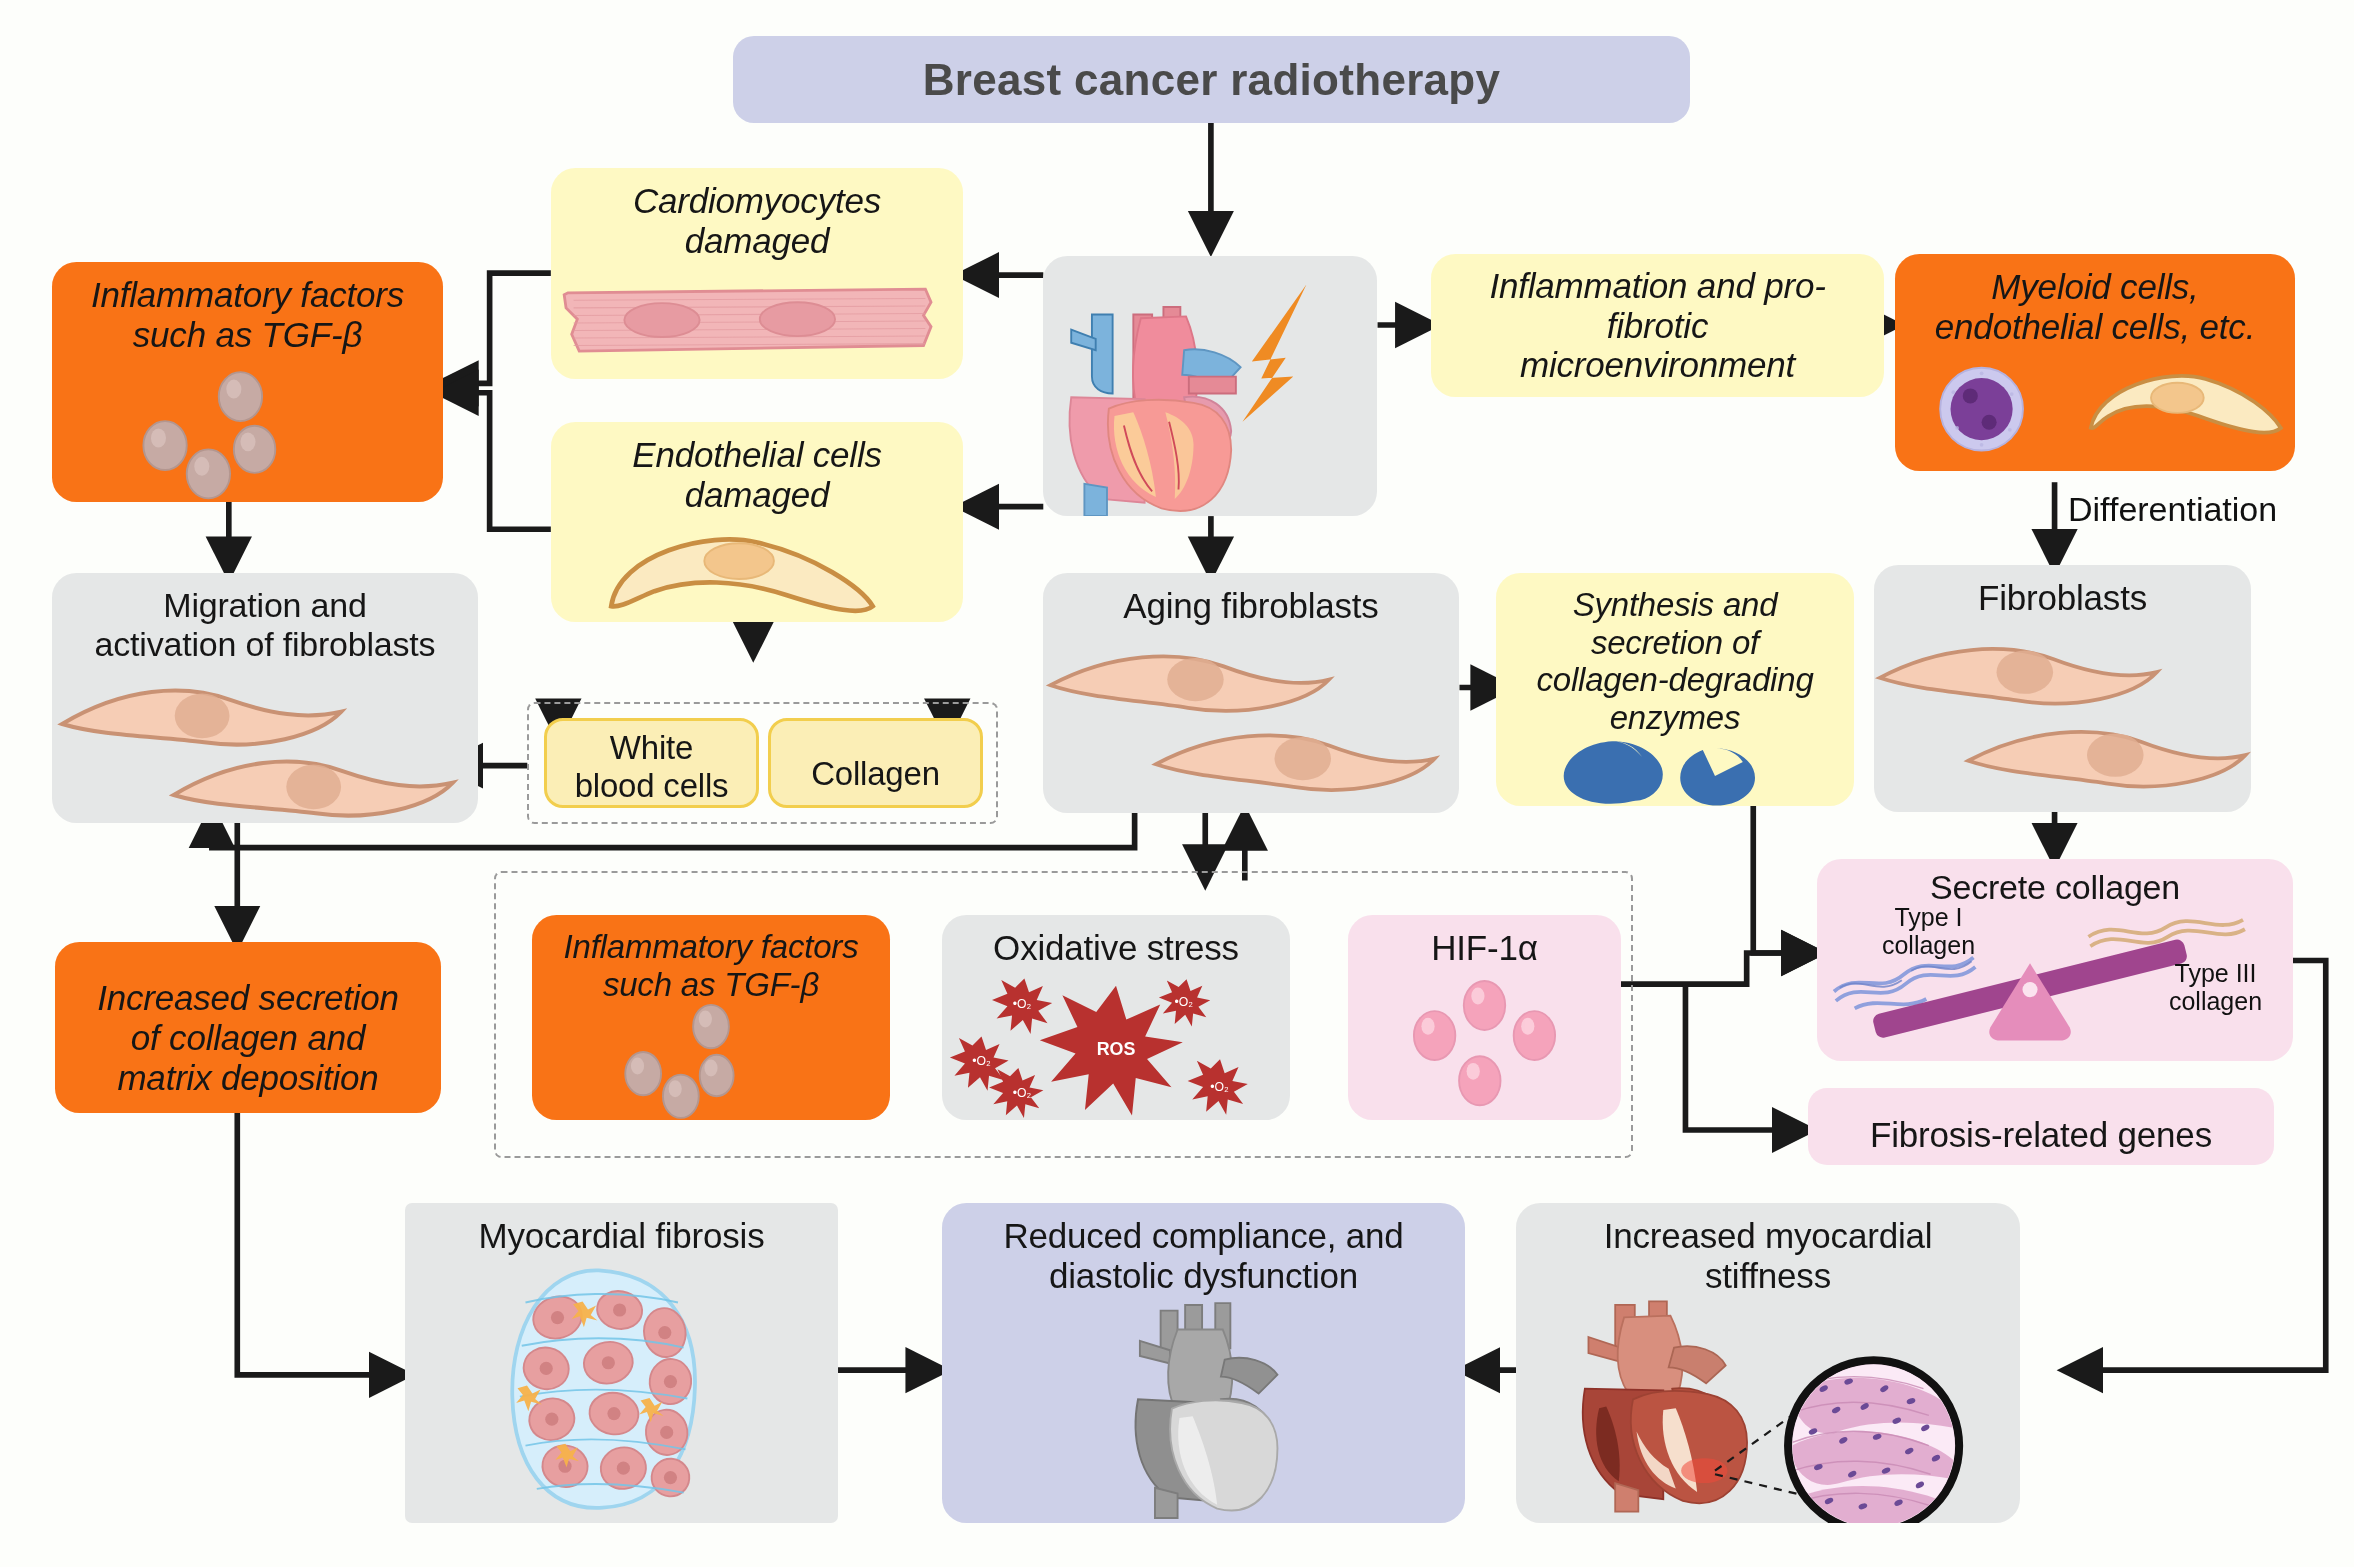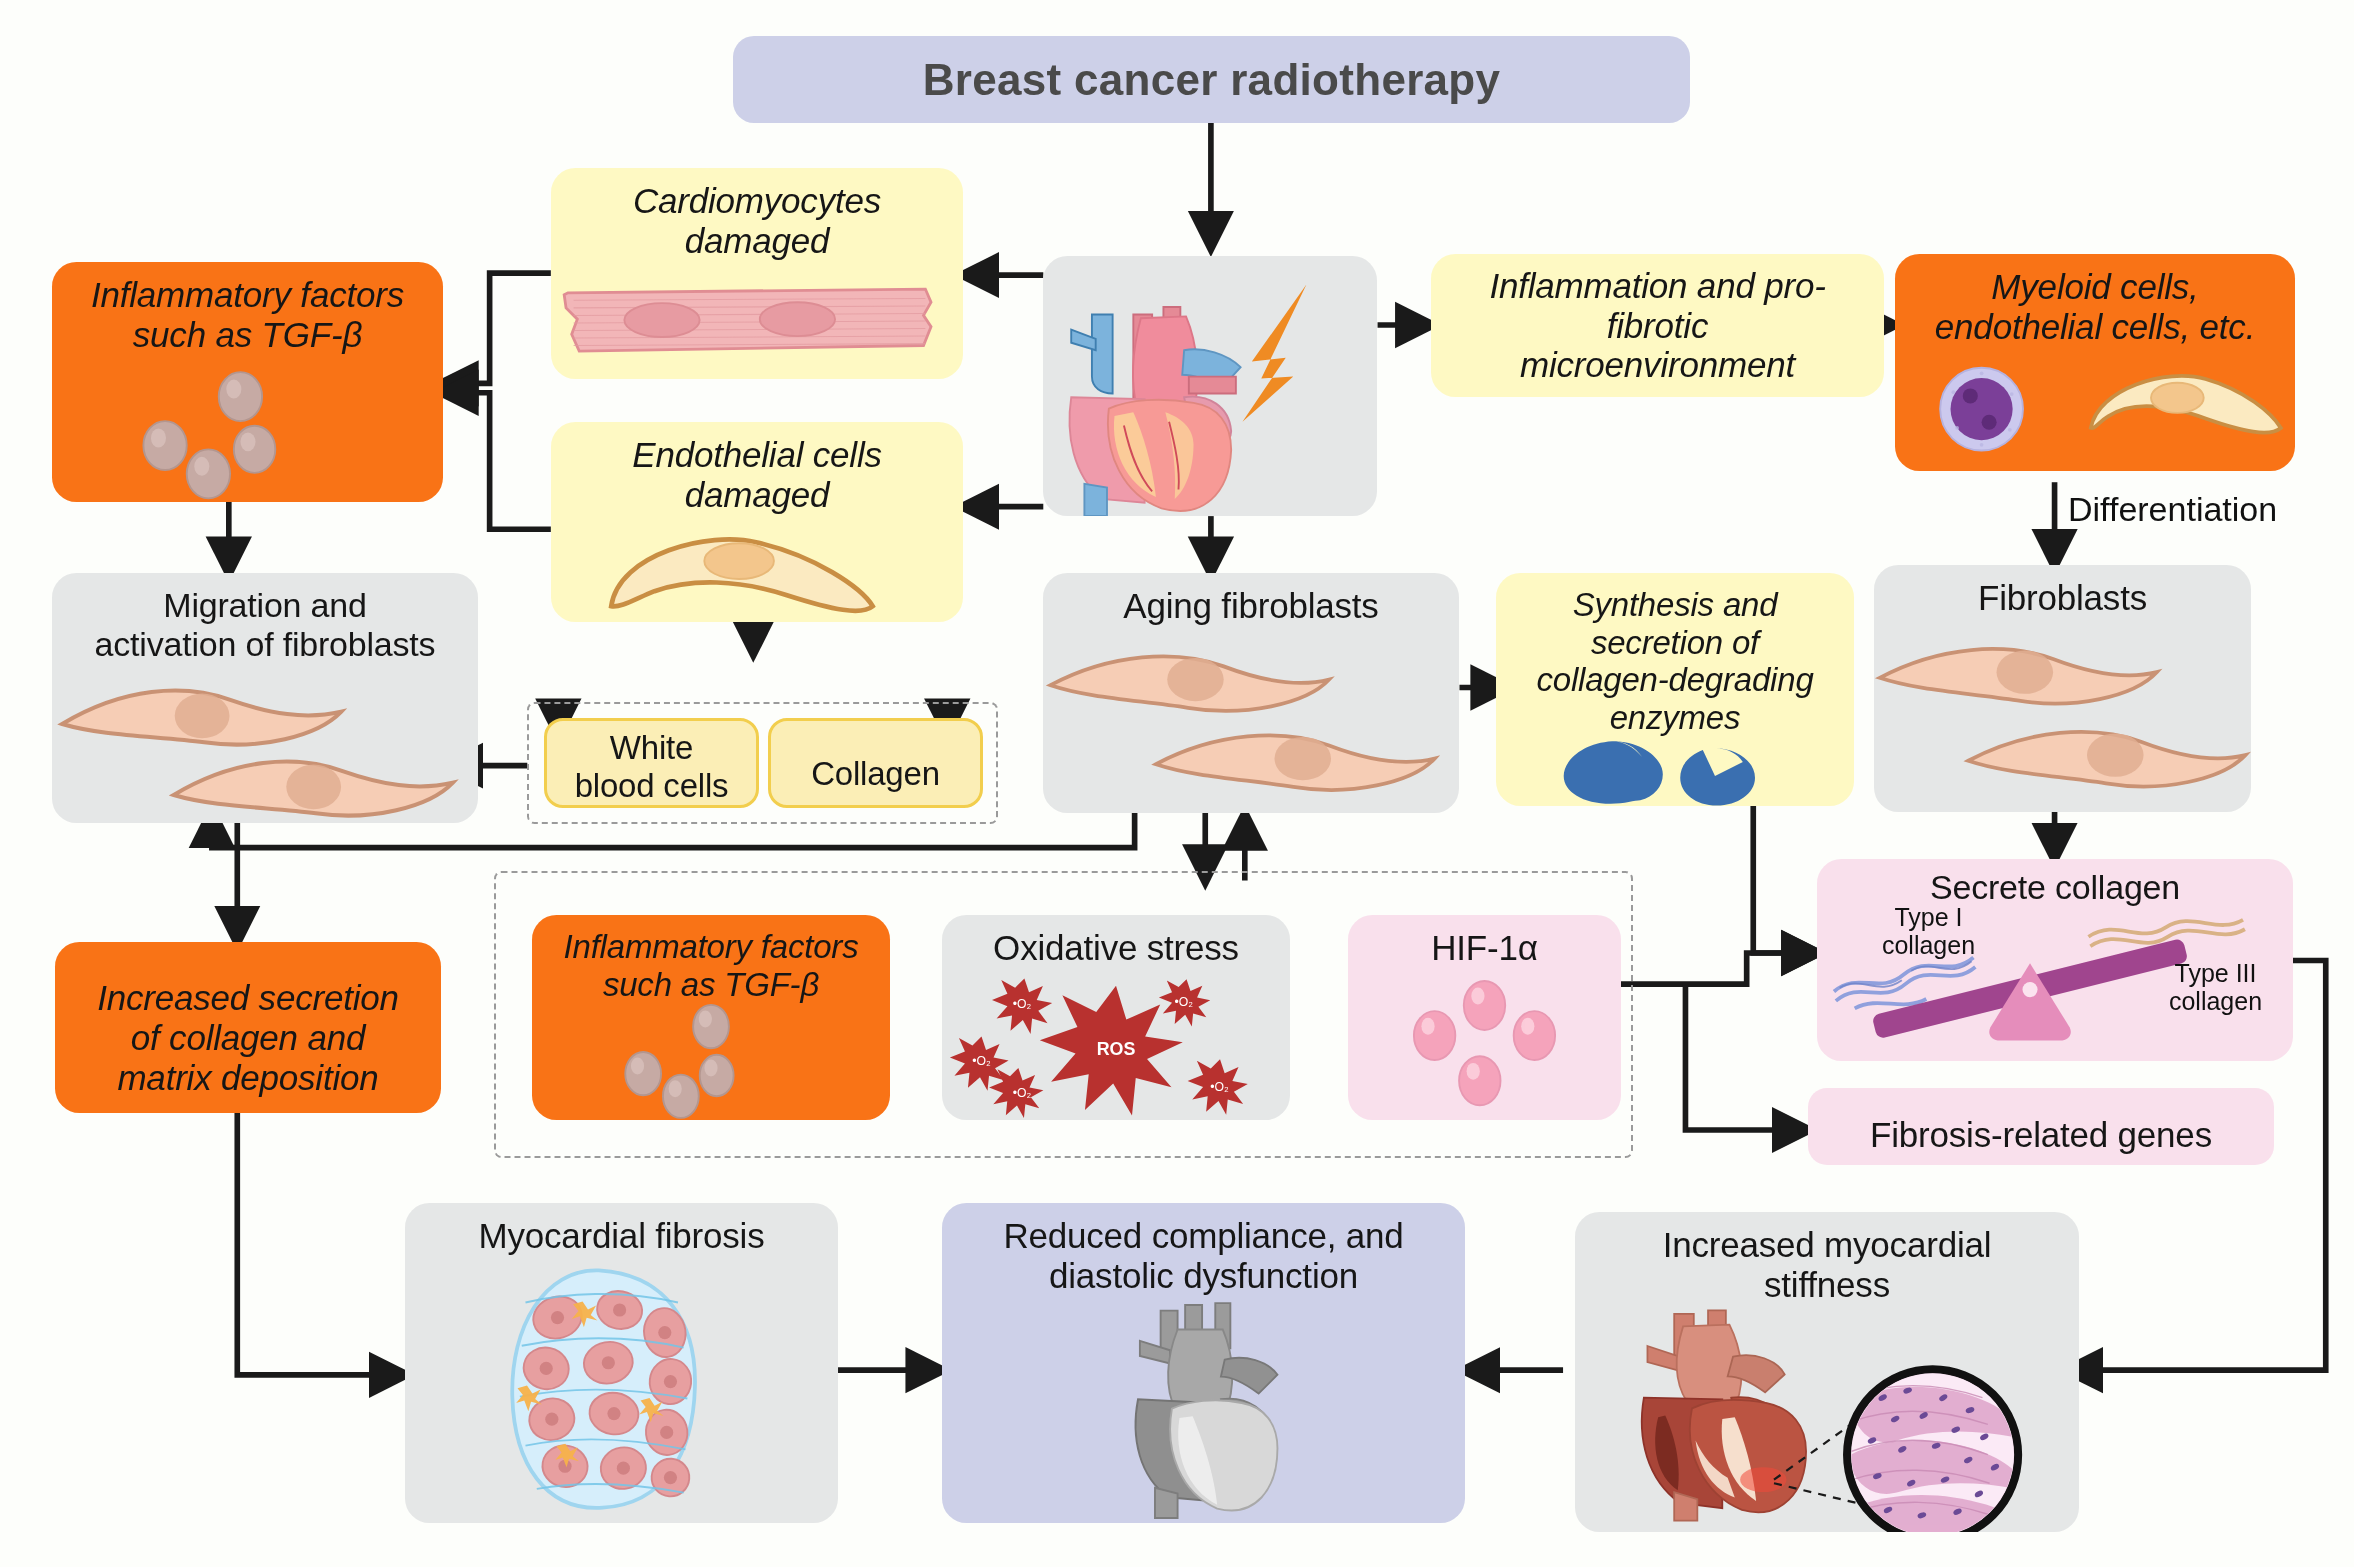--- a/index.html
+++ b/index.html
@@ -362,21 +362,21 @@
   </div>
   <div class="inbox-lbl" style="left:1844px;top:904px;width:169px;white-space:pre-line;">Type I
 collagen</div>
   <div class="inbox-lbl" style="left:2126px;top:960px;width:179px;white-space:pre-line;">Type III
 collagen</div>
 
   <div class="node pink" style="left:1808px;top:1088px;width:466px;height:77px;justify-content:center;border-radius:19px;">
     <div class="ttl" style="padding-top:17px;">Fibrosis-related genes</div>
   </div>
 
-  <div class="node gray" style="left:405px;top:1203px;width:433px;height:320px;">
+  <div class="node gray" style="left:405px;top:1203px;width:433px;height:320px;border-radius:7px;">
     <div class="ttl">Myocardial fibrosis</div>
     <div class="art">
       <svg viewBox="0 0 460 265" preserveAspectRatio="xMidYMid meet">
         <path d="M206,6 C276,10 310,60 308,130 C306,200 276,254 210,258 C150,262 116,212 114,140 C112,66 148,4 206,6 Z" fill="#d6eefb" stroke="#9fd5ef" stroke-width="4"></path>
         <g fill="#e79fa0" stroke="#d4888c" stroke-width="2">
           <ellipse cx="162" cy="56" rx="26" ry="22" transform="rotate(-16 162 56)"></ellipse>
           <ellipse cx="228" cy="48" rx="24" ry="20" transform="rotate(10 228 48)"></ellipse>
           <ellipse cx="276" cy="72" rx="22" ry="26" transform="rotate(-8 276 72)"></ellipse>
           <ellipse cx="150" cy="110" rx="24" ry="22" transform="rotate(12 150 110)"></ellipse>
           <ellipse cx="216" cy="104" rx="26" ry="22" transform="rotate(-10 216 104)"></ellipse>
@@ -434,21 +434,21 @@
         <path d="M300,62 C322,56 346,64 356,78 L336,98 C320,86 308,80 296,80 Z" fill="#919191" stroke="#787878" stroke-width="2"></path>
         <path d="M208,104 C200,146 210,186 240,208 L284,212 L284,108 Z" fill="#8f8f8f" stroke="#747474" stroke-width="2"></path>
         <path d="M296,104 C324,100 348,116 350,142 C350,158 332,164 308,156 Z" fill="#9a9a9a" stroke="#7d7d7d" stroke-width="2"></path>
         <path d="M244,114 C236,160 254,204 292,220 C332,230 356,200 356,156 C356,130 342,112 318,108 C290,102 262,106 244,114 Z" fill="#d8d8d8" stroke="#a9a9a9" stroke-width="2"></path>
         <path d="M252,124 C246,162 260,200 292,216 C288,180 276,146 266,122 Z" fill="#efefef" opacity=".9"></path>
         <path d="M226,198 L226,230 L250,230 L250,204 Z" fill="#9b9b9b" stroke="#7d7d7d" stroke-width="2"></path>
       </svg>
     </div>
   </div>
 
-  <div class="node gray" style="left:1575px;top:1203px;width:504px;height:320px;margin-top:9px;">
+  <div class="node gray" style="left:1516px;top:1203px;width:504px;height:320px;">
     <div class="ttl" style="white-space:pre-line;">Increased myocardial
 stiffness</div>
     <div class="art">
       <svg viewBox="0 0 535 255" preserveAspectRatio="xMidYMid meet">
         <g fill="#cf7f6e" stroke="#b06755" stroke-width="2">
           <path d="M96,10 L96,60 L118,60 L118,10 Z"></path>
           <path d="M134,6 L134,56 L154,56 L154,6 Z"></path>
           <path d="M66,46 L102,58 L102,74 L66,64 Z"></path>
         </g>
         <path d="M106,24 C96,56 96,86 110,108 L166,110 C176,82 172,50 158,22 Z" fill="#d88f7e" stroke="#ba705e" stroke-width="2"></path>

